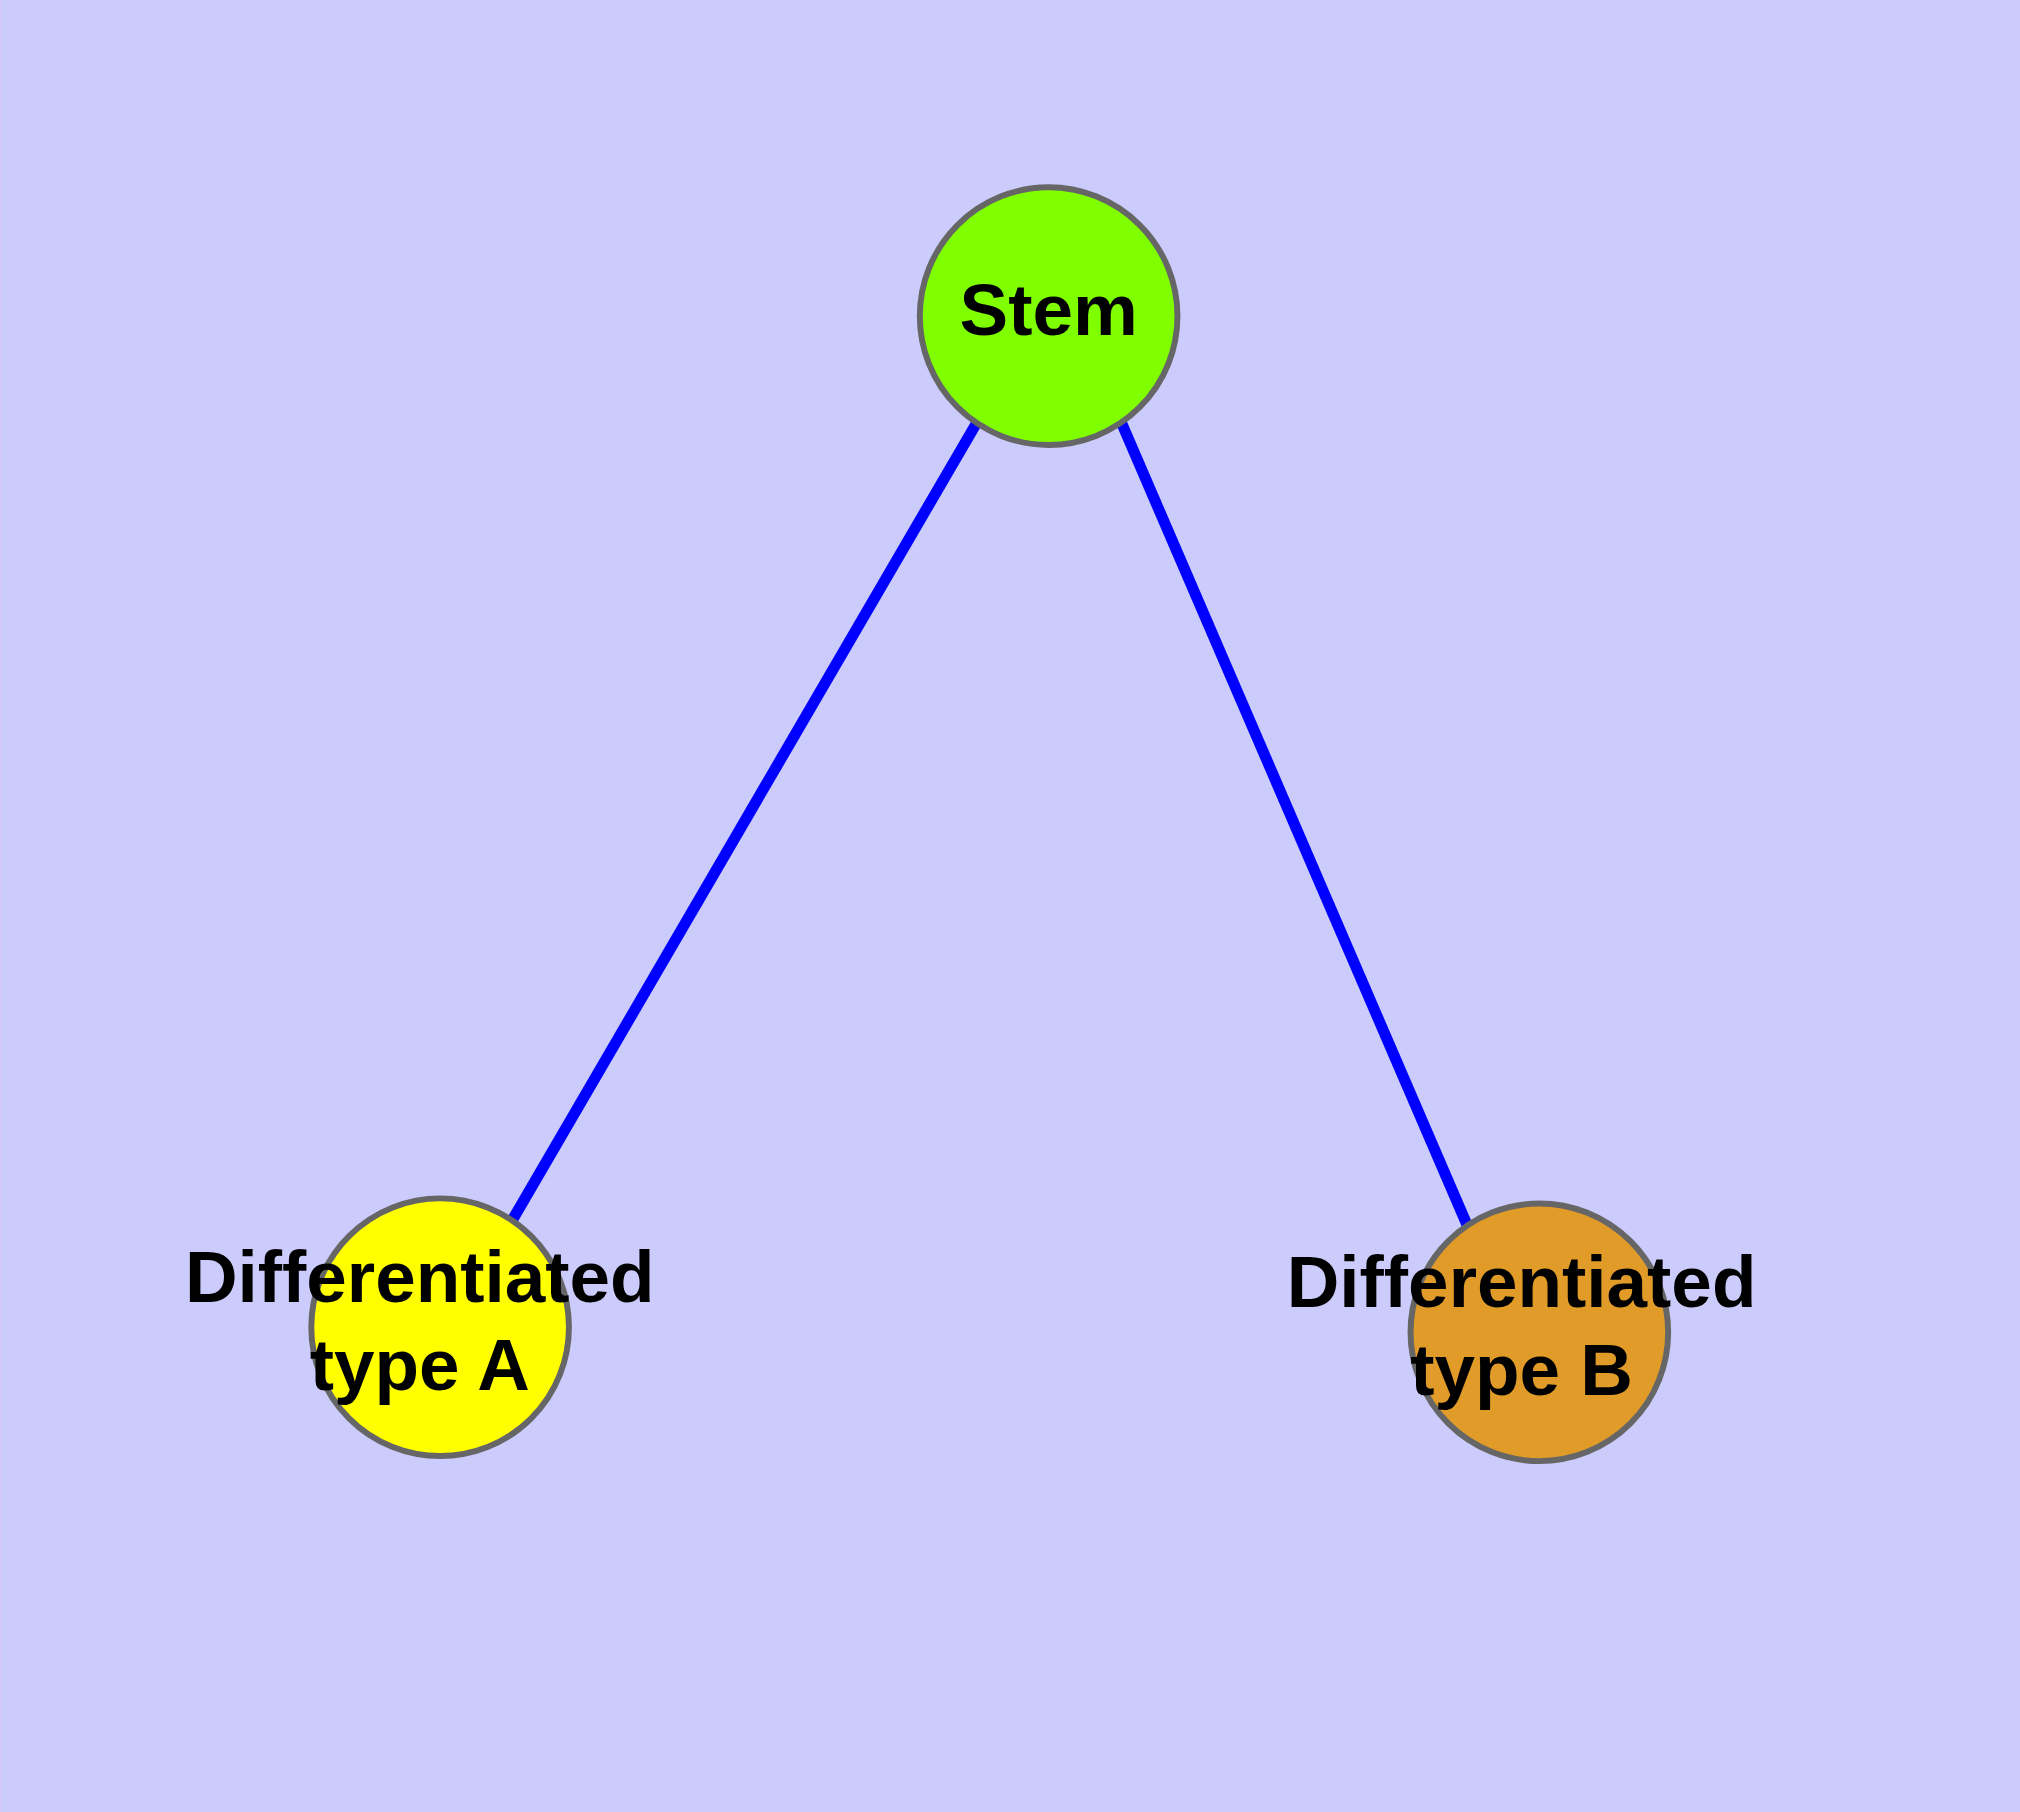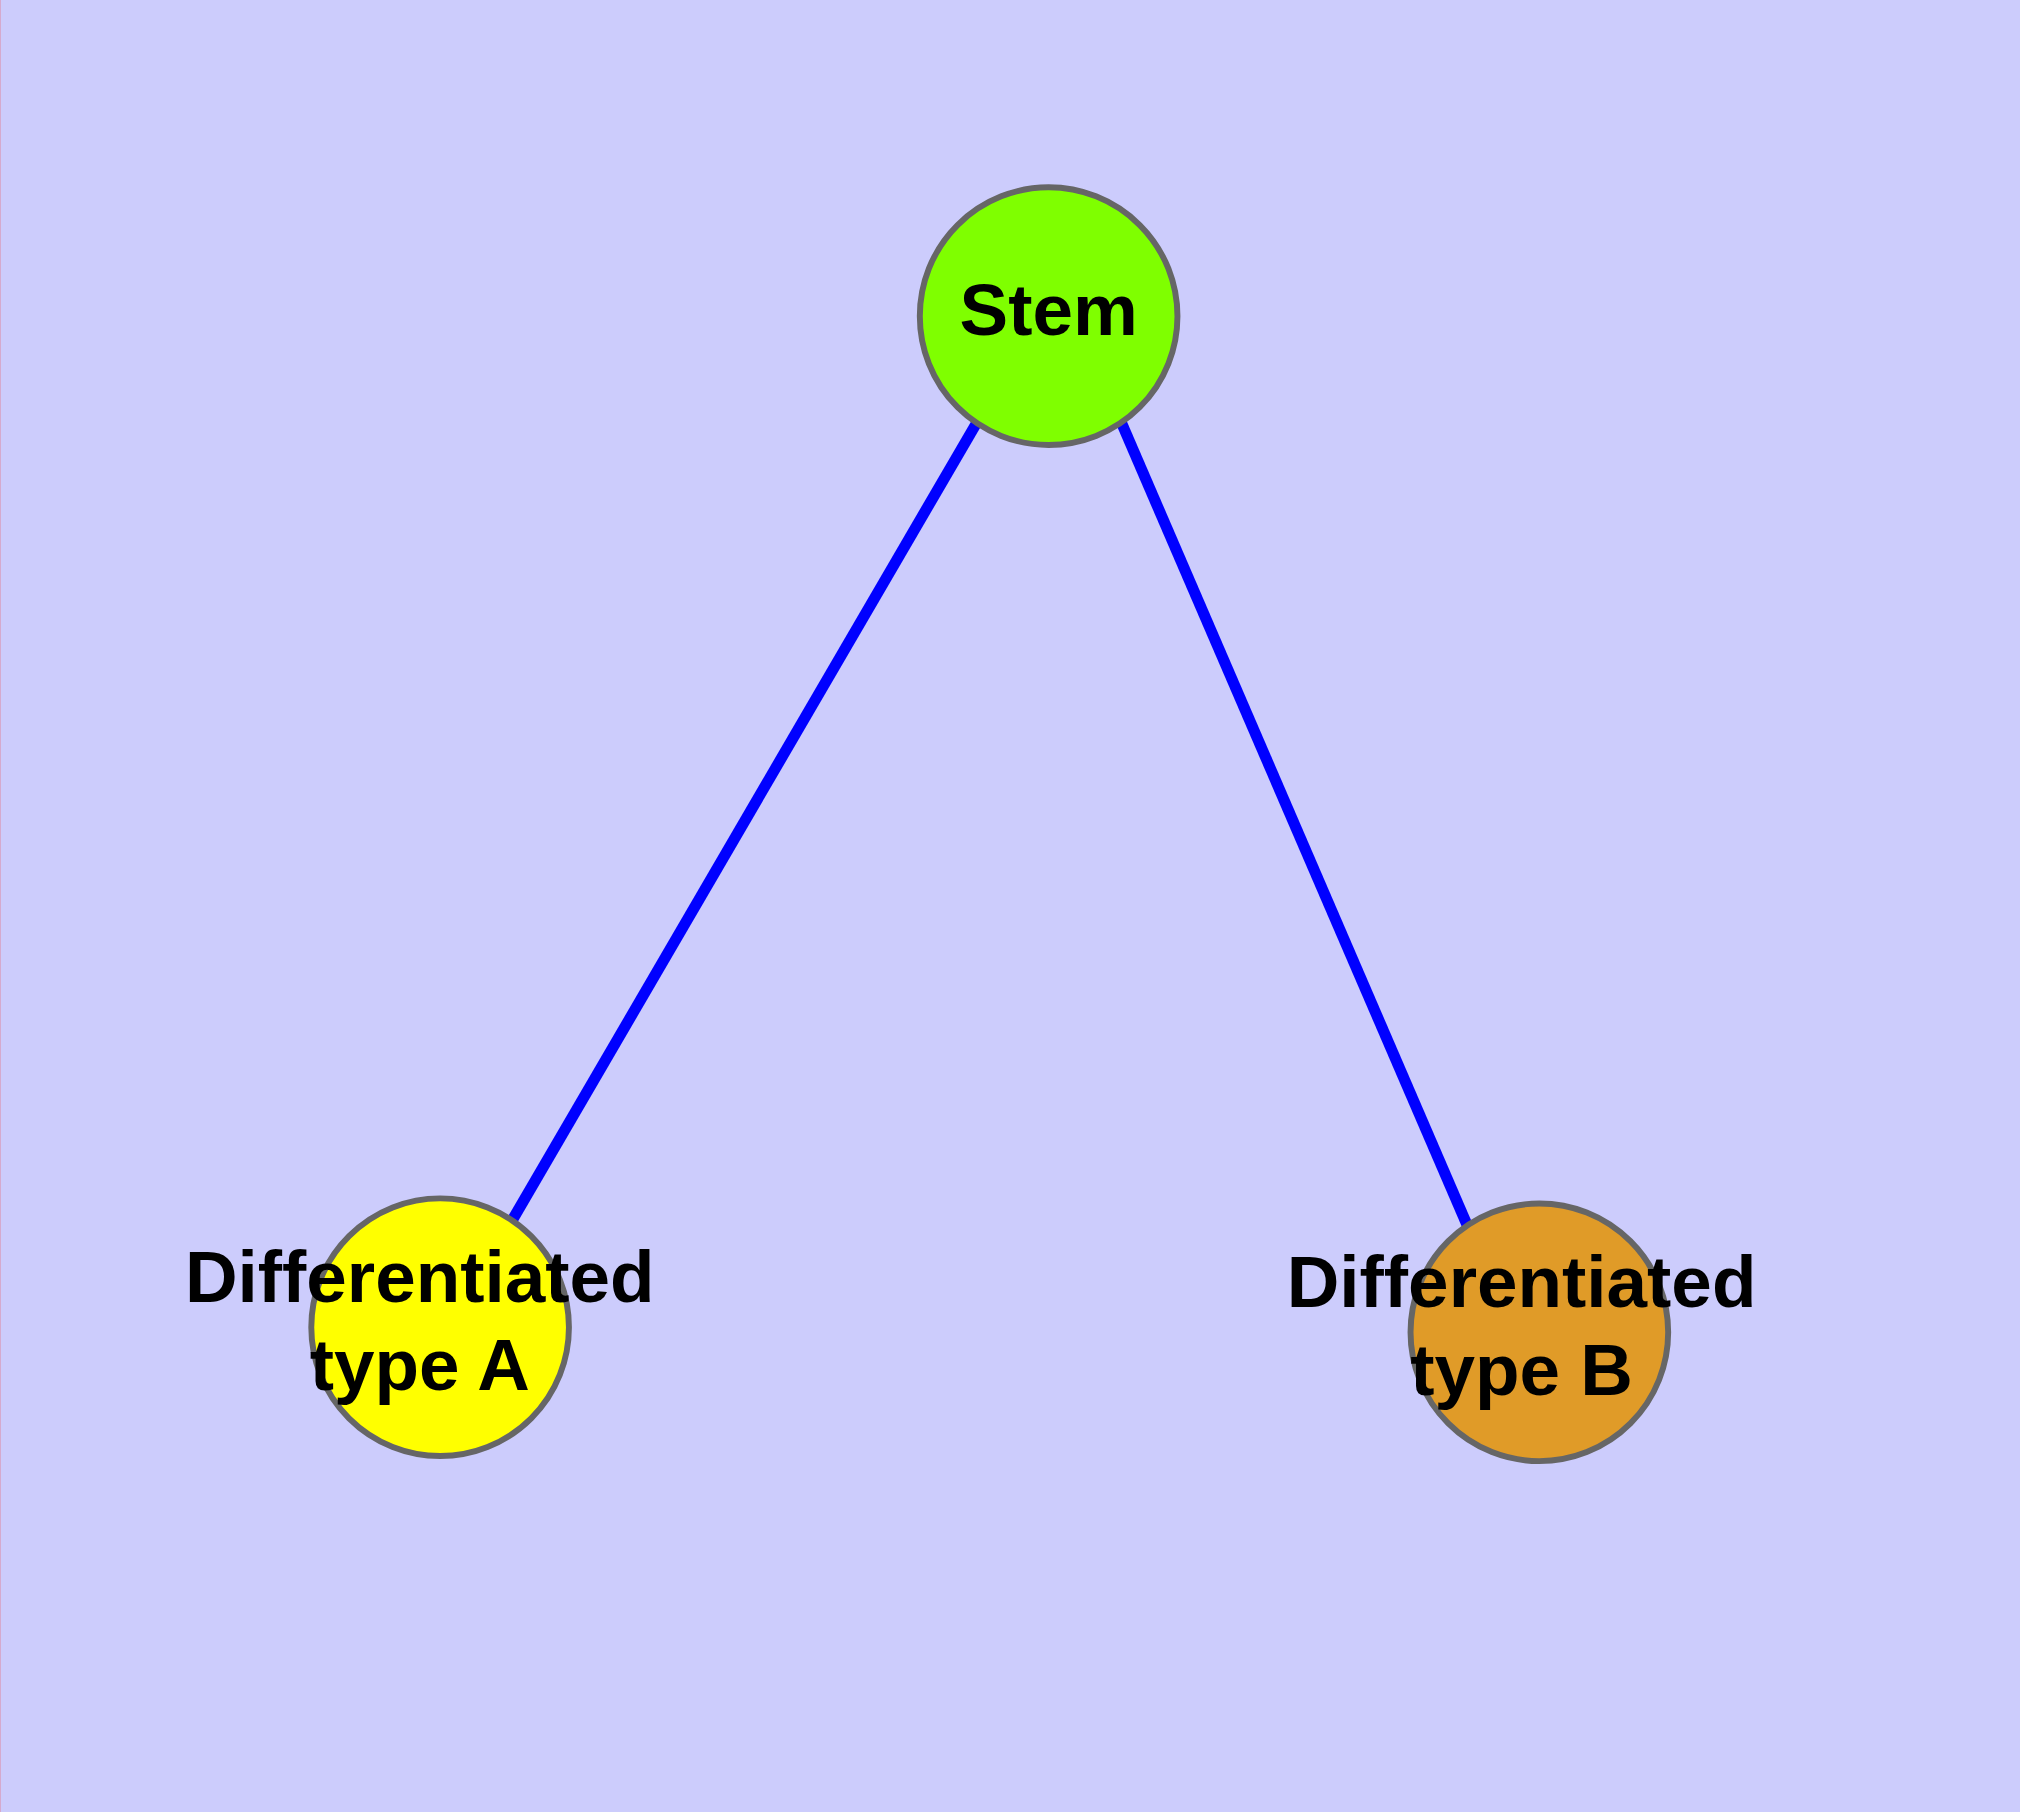--- a/index.html
+++ b/index.html
@@ -32,21 +32,21 @@
     text-anchor: middle;
     dominant-baseline: middle;
   }
   .edge-line {
     stroke-linecap: butt;
   }
 </style>
 </head>
 <body style="background: rgb(204, 204, 252);">
 
-<div id="canvas" style="width: 2021px; height: 1812px; background: #ef4444;">
+<div id="canvas" style="width: 2021px; height: 1812px; background: #f9a8d4;">
   <svg id="graph-svg" viewBox="0 0 2384 2138" xmlns="http://www.w3.org/2000/svg" style="width: 2021px; height: 1812px;">
 
     <rect id="bg-rect" x="0" y="0" width="2384" height="2138" fill="#ccccfc"></rect>
 
     <g id="edges-group">
       <line class="edge-line" id="edge-0" x1="1152" y1="499" x2="604" y2="1440" stroke="#0000ff" stroke-width="13"></line>
       <line class="edge-line" id="edge-1" x1="1323" y1="499" x2="1731" y2="1446" stroke="#0000ff" stroke-width="13"></line>
     </g>
 
     <g id="nodes-group">

